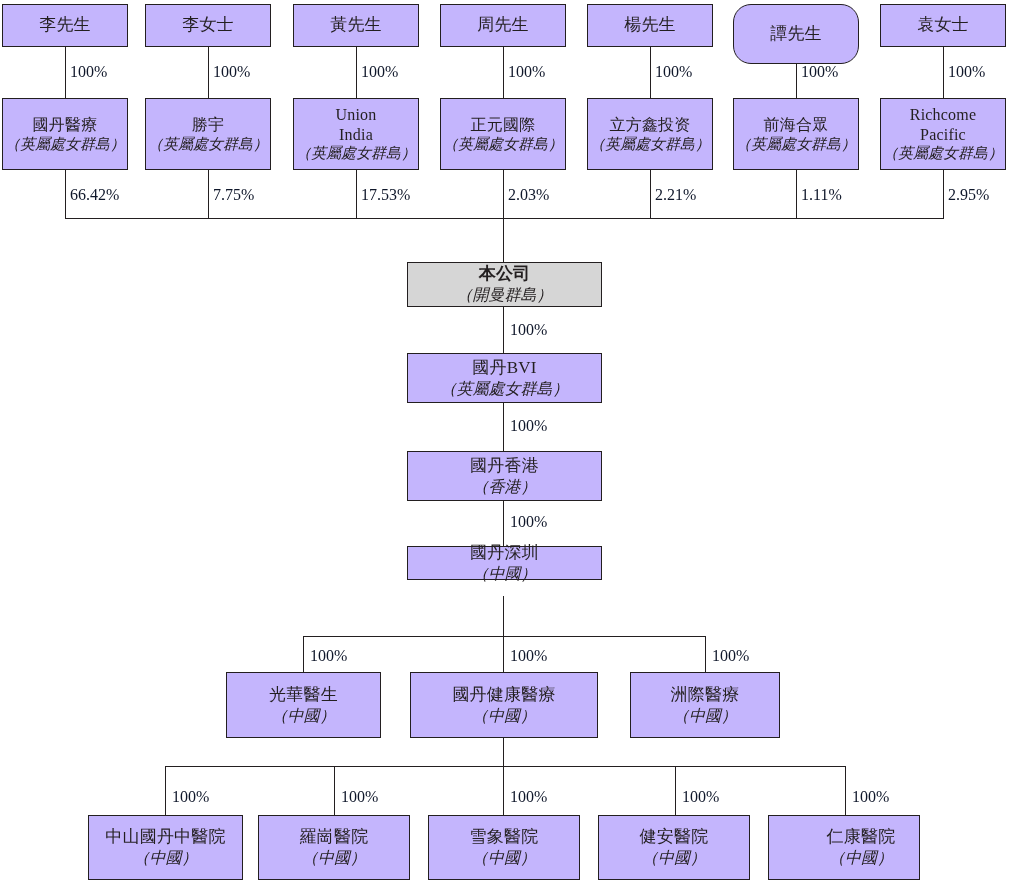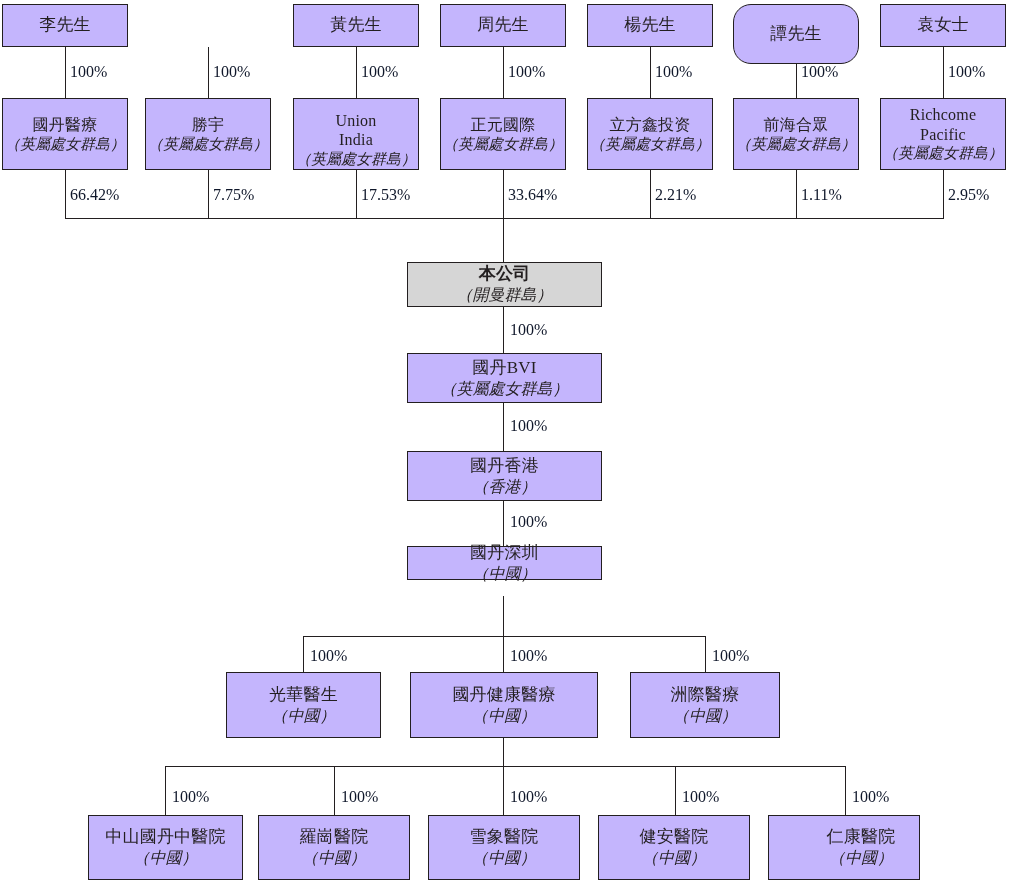--- a/index.html
+++ b/index.html
@@ -75,20 +75,23 @@
   }
 </style>
 </head>
 <body>
 
 <div id="chart-root">
 
   <div class="node" style="left:2px;top:4px;width:126px;height:43px;">
     <span class="nm">李先生</span>
   </div>
+  <div class="node" style="left:145px;top:4px;width:126px;height:43px;">
+    <span class="nm">李女士</span>
+  </div>
   <div class="node" style="left:293px;top:4px;width:126px;height:43px;text-align:right;">
     <span class="nm">黃先生</span>
   </div>
   <div class="node" style="left:440px;top:4px;width:126px;height:43px;text-align:right;">
     <span class="nm">周先生</span>
   </div>
   <div class="node" style="left:587px;top:4px;width:126px;height:43px;">
     <span class="nm">楊先生</span>
   </div>
   <div class="node" style="left:733px;top:4px;width:126px;height:60px;border-radius:18px;">
@@ -115,21 +118,21 @@
   <div class="pct" style="left:948px;top:64px;">100%</div>
 
   <div class="node small" style="left:2px;top:98px;width:126px;height:72px;">
     <span class="nm">國丹醫療</span>
     <span class="loc">（英屬處女群島）</span>
   </div>
   <div class="node small" style="left:145px;top:98px;width:126px;height:72px;">
     <span class="nm">勝宇</span>
     <span class="loc">（英屬處女群島）</span>
   </div>
-  <div class="node small" style="left:293px;top:98px;width:126px;height:72px;justify-content:flex-end;">
+  <div class="node small" style="left:293px;top:98px;width:126px;height:72px;">
     <span class="nm">Union</span>
     <span class="nm">India</span>
     <span class="loc">（英屬處女群島）</span>
   </div>
   <div class="node small" style="left:440px;top:98px;width:126px;height:72px;">
     <span class="nm">正元國際</span>
     <span class="loc">（英屬處女群島）</span>
   </div>
   <div class="node small" style="left:587px;top:98px;width:126px;height:72px;">
     <span class="nm">立方鑫投资</span>
@@ -149,21 +152,21 @@
   <div class="vline" style="left:208px;top:170px;height:49px;"></div>
   <div class="vline" style="left:356px;top:170px;height:49px;"></div>
   <div class="vline" style="left:503px;top:170px;height:49px;"></div>
   <div class="vline" style="left:650px;top:170px;height:49px;"></div>
   <div class="vline" style="left:796px;top:170px;height:49px;"></div>
   <div class="vline" style="left:943px;top:170px;height:49px;"></div>
 
   <div class="pct" style="left:70px;top:187px;">66.42%</div>
   <div class="pct" style="left:213px;top:187px;">7.75%</div>
   <div class="pct" style="left:361px;top:187px;">17.53%</div>
-  <div class="pct" style="left:508px;top:187px;">33.64%</div>
+  <div class="pct" style="left:508px;top:187px;">2.03%</div>
   <div class="pct" style="left:655px;top:187px;">2.21%</div>
   <div class="pct" style="left:801px;top:187px;">1.11%</div>
   <div class="pct" style="left:948px;top:187px;">2.95%</div>
 
   <div class="hline" style="left:65px;top:218px;width:879px;"></div>
   <div class="vline" style="left:503px;top:218px;height:44px;"></div>
 
   <div class="node issuer" style="left:407px;top:262px;width:195px;height:45px;">
     <span class="nm">本公司</span>
     <span class="loc">（開曼群島）</span>

